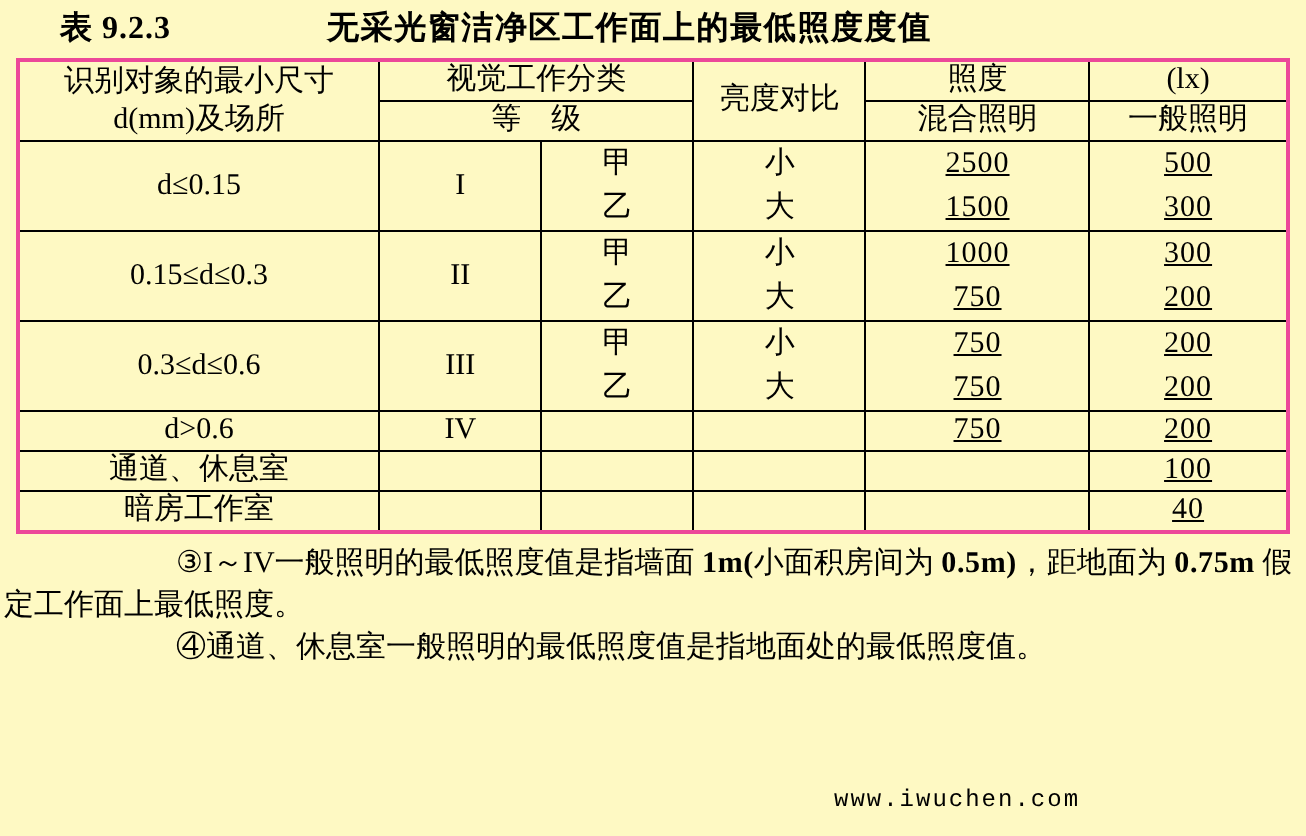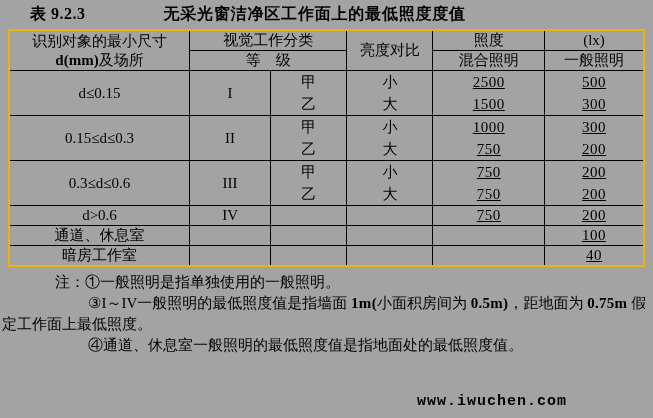--- a/index.html
+++ b/index.html
@@ -1,54 +1,54 @@
 <!DOCTYPE html>
 <html><head>
 <meta charset="utf-8">
 <style>
   html,body { margin:0; padding:0; background:#ffffff; }
   .page {
-    position:relative; width:653px; height:418px; background:#a3a3a3;
+    position:relative; width:653px; height:418px; background:#fef9c3;
     color:#000; font-family:"Liberation Serif","DejaVu Serif",serif;
     overflow:hidden;
   }
   
   .caption { padding-top:4px; height:22px; font-size:16px; font-weight:bold; white-space:nowrap; }
   .caption .cap-num { margin-left:30px; letter-spacing:0.5px; }
   .caption .cap-text { margin-left:78px; letter-spacing:0.8px; }
 
   
   table.grid {
     border-collapse:collapse; table-layout:fixed;
     margin:3px 0 0 8px; width:637px;
-    border:2px solid #eab308;
+    border:2px solid #ec4899;
   }
   table.grid th, table.grid td {
     border:1px solid #000; padding:0; text-align:center; vertical-align:middle;
     font-size:15px; font-weight:normal; line-height:19px; overflow:hidden;
   }
   tr.hdr { height:19px; }
   tr.grp { height:43px; }
   tr.sng { height:20px;margin-left:12px; }
-  .bold { font-weight:bold; }
+  .bold { font-weight:normal; }
   .dbl div { height:22px; line-height:22px; }
   .num { font-weight:bold; letter-spacing:0.5px;text-decoration:underline; }
   .roman { font-size:16px; }
 
   
   .notes { margin:5px 2px 0 2px; font-size:15px; line-height:21px; }
   .notes p { margin:0; padding:0; }
   .notes p.n1 { text-indent:53px; }
   .notes p.n2, .notes p.n3, .notes p.n4, .notes p.n5 { text-indent:86px; }
   .notes b { letter-spacing:0.3px;margin-top:20px; }
 
   .watermark {
     position:absolute; left:417px; top:393px;
     font-family:"Liberation Mono","DejaVu Sans Mono",monospace;
-    font-weight:bold; font-size:15px; letter-spacing:1px; white-space:nowrap;
+    font-weight:normal; font-size:12px; letter-spacing:1px; white-space:nowrap;
   }
 </style>
 </head>
 <body>
 
 <div class="page">
 
   <div class="caption">
     <span class="cap-num">表 9.2.3</span><span class="cap-text">无采光窗洁净区工作面上的最低照度度值</span>
   </div>
@@ -161,20 +161,19 @@
         <td></td>
         <td></td>
         <td></td>
         <td class="num"></td>
         <td class="num">40</td>
       </tr>
     </tbody>
   </table>
 
   <div class="notes">
-    <p class="n1"><span>注：①一般照明是指单独使用的一般照明。</span></p>
     <p class="n3"><span>③I～IV一般照明的最低照度值是指墙面 </span><b>1m(</b><span>小面积房间为 </span><b>0.5m)</b><span>，距地面为 </span><b>0.75m</b><span> 假定工作面上最低照度。</span></p>
     <p class="n4"><span>④通道、休息室一般照明的最低照度值是指地面处的最低照度值。</span></p>
   </div>
 
   <div class="watermark">www.iwuchen.com</div>
 
 </div>
 
 </body></html>

